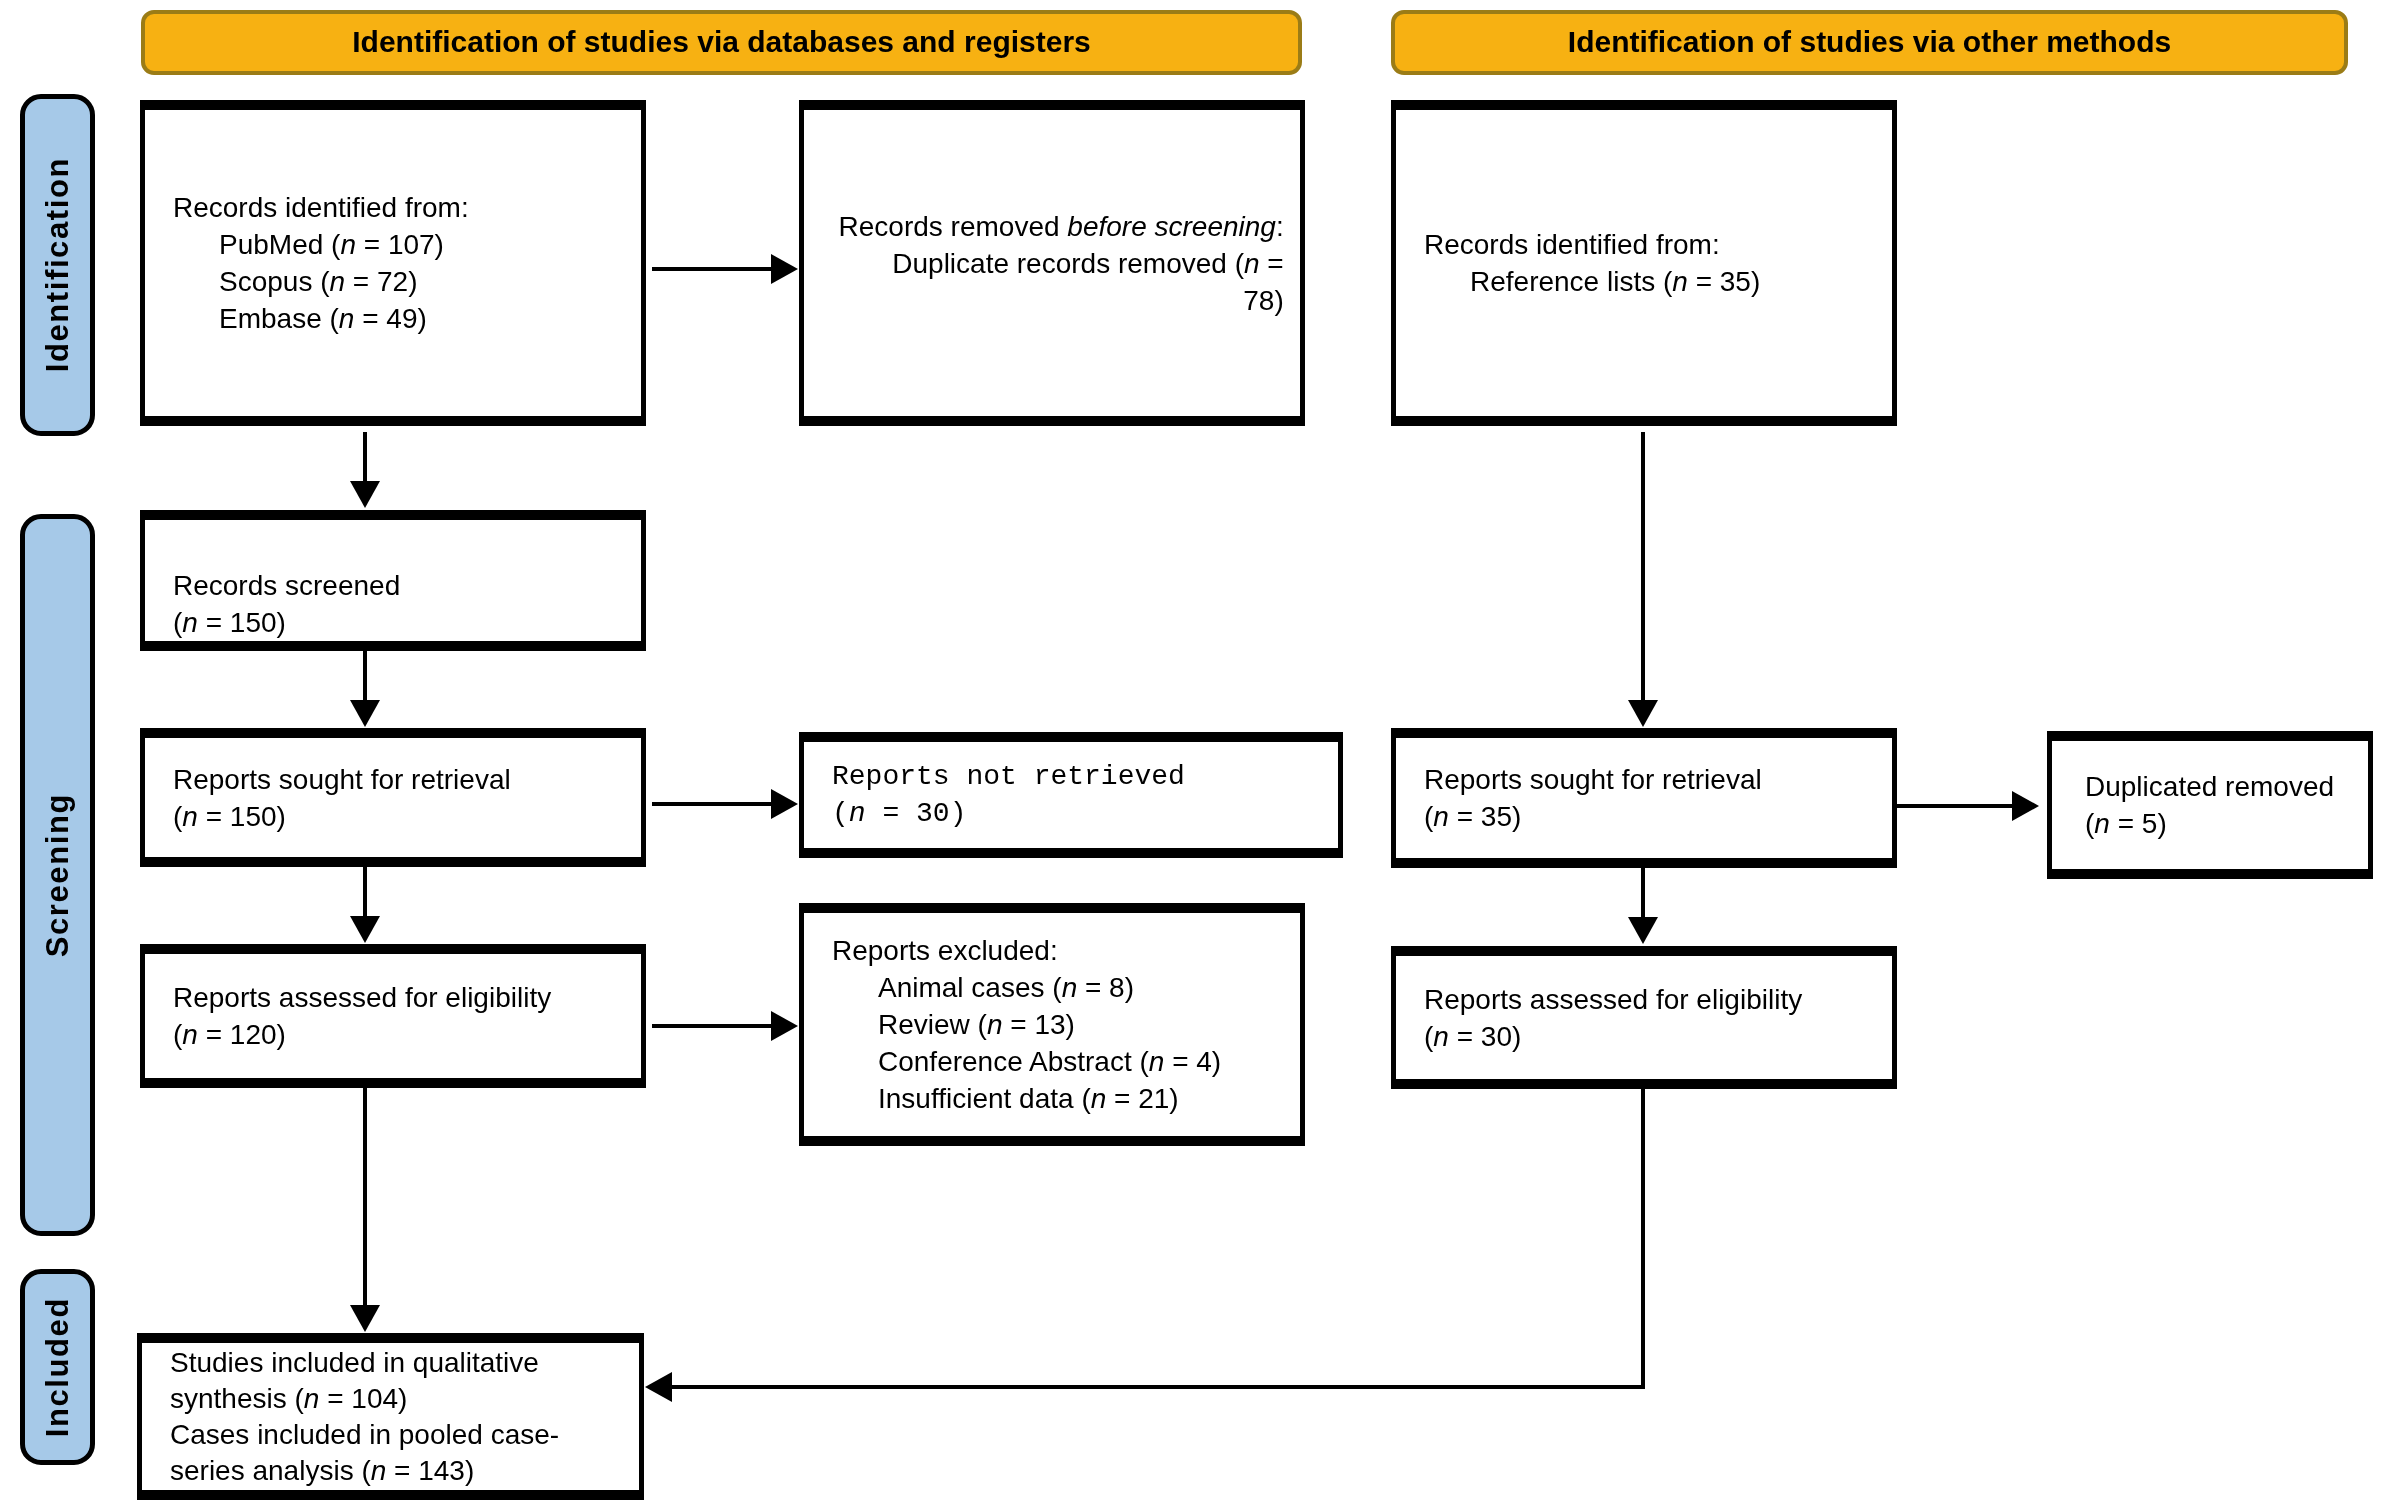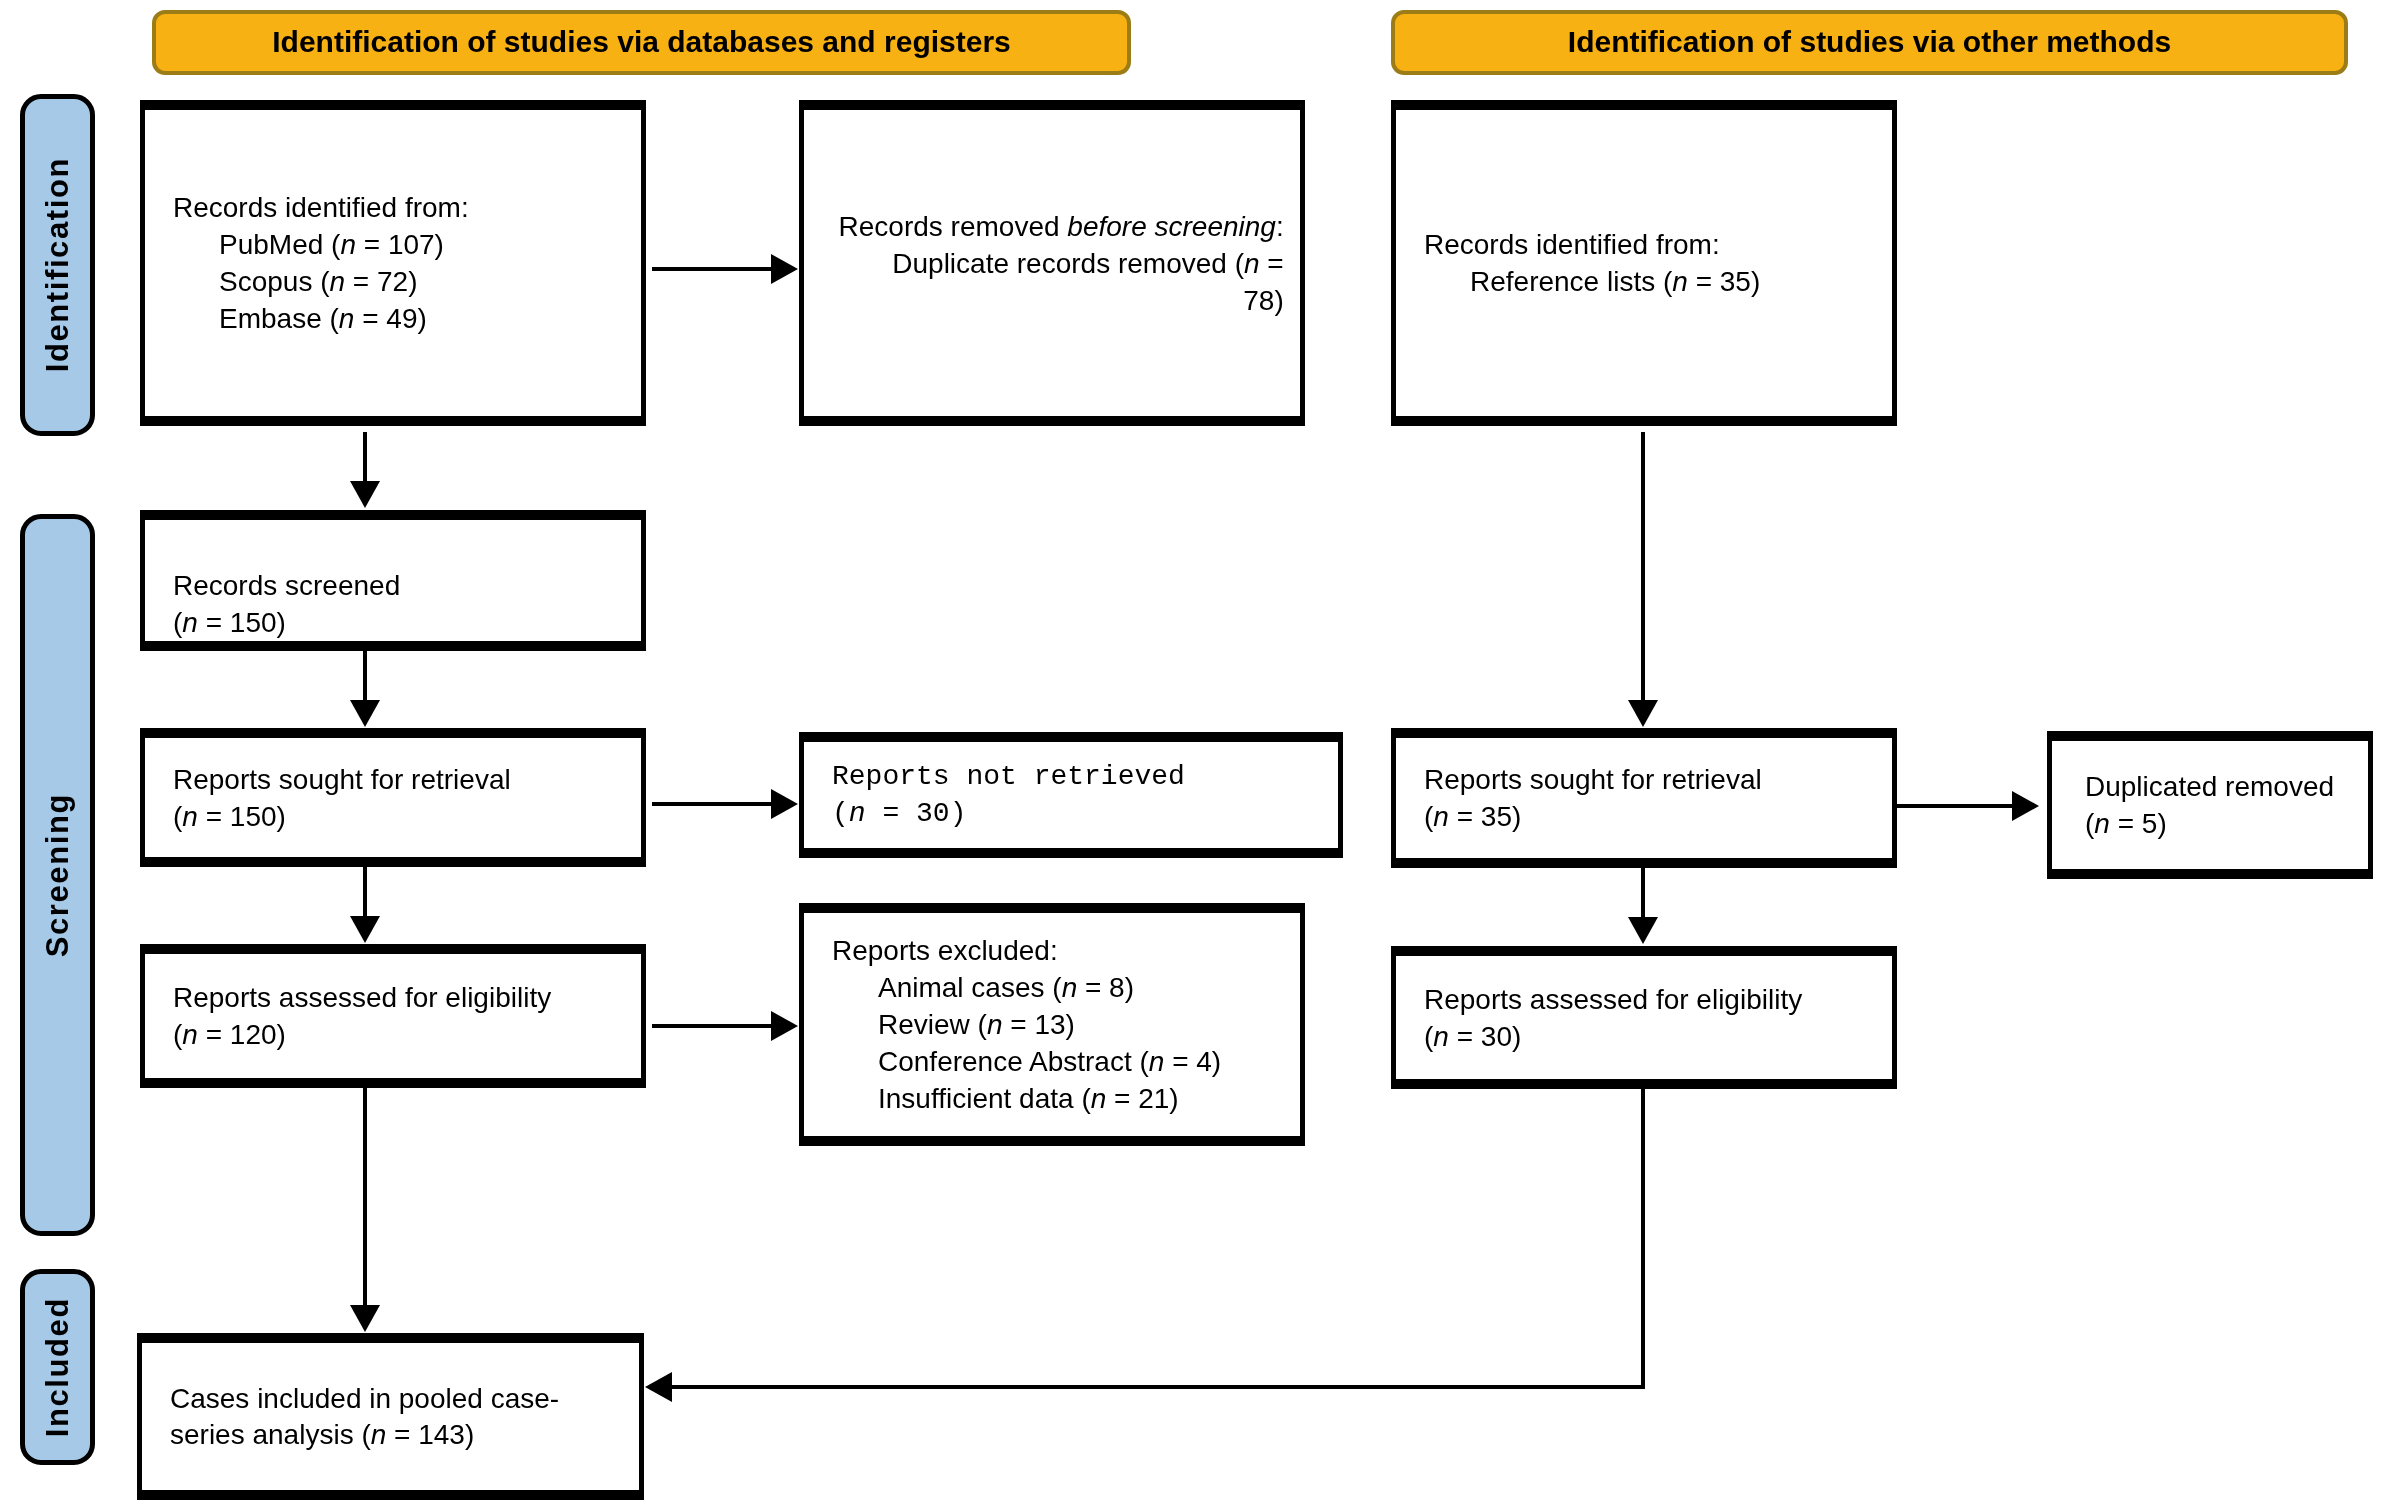--- a/index.html
+++ b/index.html
@@ -48,21 +48,21 @@
     position:absolute; width:0; height:0;
     border-top:15.5px solid transparent; border-bottom:15.5px solid transparent;
     border-right:27px solid #000;
   }
 </style>
 </head>
 <body>
 
 <div class="canvas">
 
-  <div class="header" style="left:152px; top:9.8px; width:979px; height:65px;">Identification of studies via databases and registers</div>
+  <div class="header" style="left:141px; top:9.8px; width:1161px; height:65px;">Identification of studies via databases and registers</div>
   <div class="header" style="left:1391px; top:9.8px; width:957px; height:65px;">Identification of studies via other methods</div>
 
   <div class="stage" style="left:20.4px; top:94px; width:75px; height:342px;">
     <span>Identification</span>
   </div>
   <div class="stage" style="left:20.4px; top:514px; width:75px; height:722px;">
     <span>Screening</span>
   </div>
   <div class="stage" style="left:20.4px; top:1269px; width:75px; height:196px;">
     <span>Included</span>
@@ -121,20 +121,21 @@
     <div class="line indent">Conference Abstract (<i>n</i> = 4)</div>
     <div class="line indent">Insufficient data (<i>n</i> = 21)</div>
   </div>
 
   <div class="box" style="left:1391px; top:946px; width:506px; height:143px;">
     <div class="line">Reports assessed for eligibility</div>
     <div class="line">(<i>n</i> = 30)</div>
   </div>
 
   <div class="box tight" style="left:137px; top:1333px; width:507px; height:167px;">
+    <div class="line">Studies included in qualitative synthesis (<i>n</i> = 104)</div>
     <div class="line">Cases included in pooled case-series analysis (<i>n</i> = 143)</div>
   </div>
 
   <div>
     <div class="vline" style="left:363px; top:432px; height:51px;"></div>
     <div class="head-down" style="left:350px; top:481px;"></div>
   </div>
   <div>
     <div class="vline" style="left:363px; top:651px; height:51px;"></div>
     <div class="head-down" style="left:350px; top:700px;"></div>

